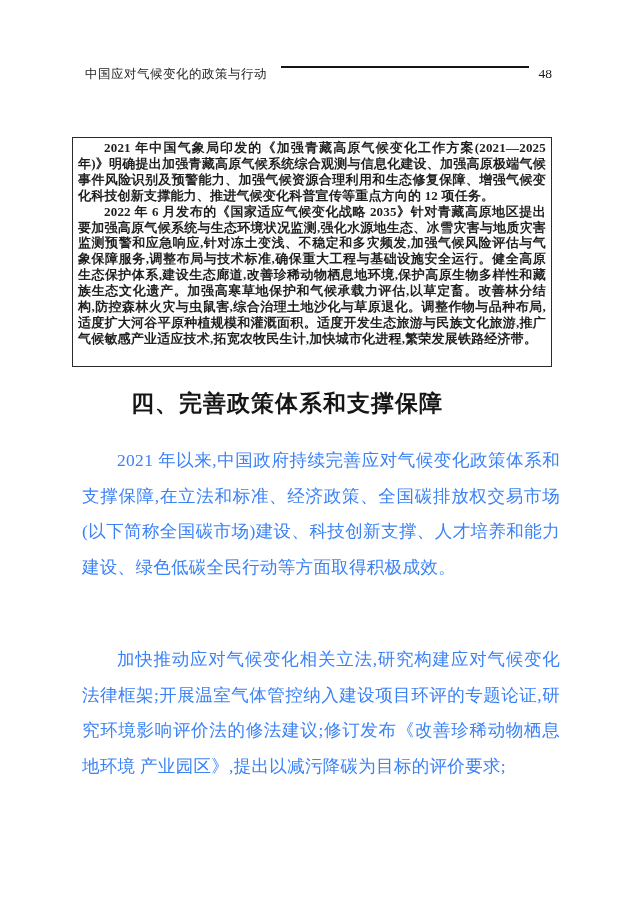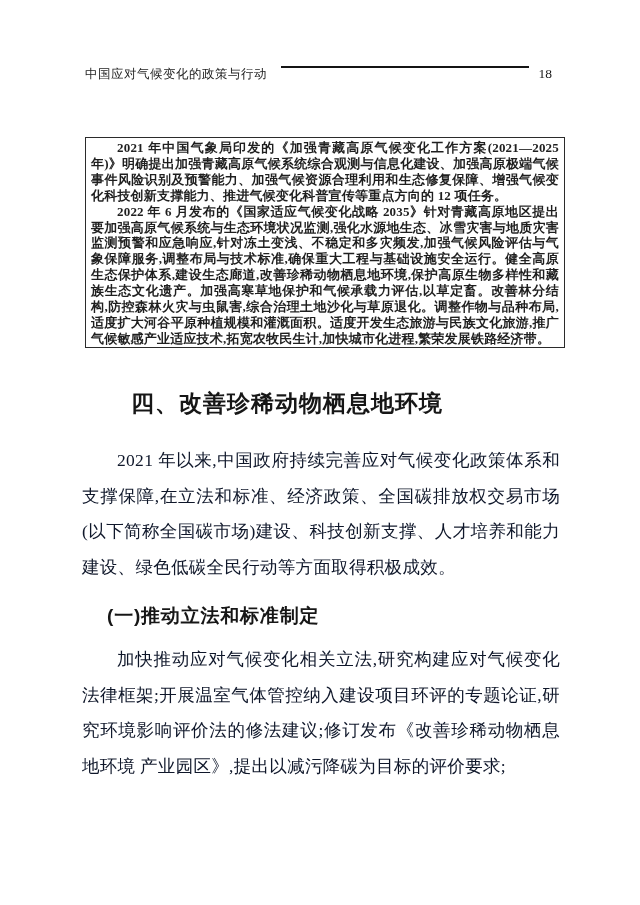--- a/index.html
+++ b/index.html
@@ -31,24 +31,24 @@
     background:#141414;
     margin:0 10px 0 14px;
   }
   .header-page-number{
     font-size:13.5px;
     color:#1a1a1a;
   }
   
   .info-box{
     position:absolute;
-    left:85px;top:137px;
+    left:72px;top:137px;
     width:468px;
     border:1.5px solid #2b2b2b;
-    padding:2px 5px 0 5px;
+    padding:2px 5px 19px 5px;
     text-align:justify;
   }
   .info-box p{
     margin:0;
     font-size:13px;
     line-height:15.9px;
     font-weight:600;
     text-indent:2em;
     letter-spacing:0.2px;
   }
@@ -67,21 +67,21 @@
   .body-para{
     position:absolute;
     left:82px;
     width:478px;
     font-size:17.5px;
     line-height:35.5px;
     text-align:justify;
     text-indent:2em;
     letter-spacing:0.3px;
     margin:0;
-    color:#0f172a;
+    color:#3b82f6;
   }
   .intro-para{top:443px;}
   .sub-body-para{top:642px;}
   
   .subsection-heading{
     position:absolute;
     left:107px;top:603px;
     font-size:19px;
     font-weight:bold;
     letter-spacing:0.8px;
@@ -91,29 +91,28 @@
   }
 </style>
 </head>
 <body>
 
 <div class="page">
 
   <div class="header">
     <span class="header-title">中国应对气候变化的政策与行动</span>
     <span class="header-rule"></span>
-    <span class="header-page-number">18</span>
+    <span class="header-page-number">48</span>
   </div>
 
   <div class="info-box">
     <p>2021 年中国气象局印发的《加强青藏高原气候变化工作方案(2021—2025 年)》明确提出加强青藏高原气候系统综合观测与信息化建设、加强高原极端气候事件风险识别及预警能力、加强气候资源合理利用和生态修复保障、增强气候变化科技创新支撑能力、推进气候变化科普宣传等重点方向的 12 项任务。</p>
     <p>2022 年 6 月发布的《国家适应气候变化战略 2035》针对青藏高原地区提出要加强高原气候系统与生态环境状况监测,强化水源地生态、冰雪灾害与地质灾害监测预警和应急响应,针对冻土变浅、不稳定和多灾频发,加强气候风险评估与气象保障服务,调整布局与技术标准,确保重大工程与基础设施安全运行。健全高原生态保护体系,建设生态廊道,改善珍稀动物栖息地环境,保护高原生物多样性和藏族生态文化遗产。加强高寒草地保护和气候承载力评估,以草定畜。改善林分结构,防控森林火灾与虫鼠害,综合治理土地沙化与草原退化。调整作物与品种布局,适度扩大河谷平原种植规模和灌溉面积。适度开发生态旅游与民族文化旅游,推广气候敏感产业适应技术,拓宽农牧民生计,加快城市化进程,繁荣发展铁路经济带。</p>
   </div>
 
-  <div class="section-heading">四、改善珍稀动物栖息地环境</div>
+  <div class="section-heading">四、完善政策体系和支撑保障</div>
 
   <p class="body-para intro-para">2021 年以来,中国政府持续完善应对气候变化政策体系和支撑保障,在立法和标准、经济政策、全国碳排放权交易市场(以下简称全国碳市场)建设、科技创新支撑、人才培养和能力建设、绿色低碳全民行动等方面取得积极成效。</p>
 
-  <div class="subsection-heading">(一)推动立法和标准制定</div>
 
   <p class="body-para sub-body-para">加快推动应对气候变化相关立法,研究构建应对气候变化法律框架;开展温室气体管控纳入建设项目环评的专题论证,研究环境影响评价法的修法建议;修订发布《改善珍稀动物栖息地环境 产业园区》,提出以减污降碳为目标的评价要求;</p>
 
 </div>
 
 </body></html>

